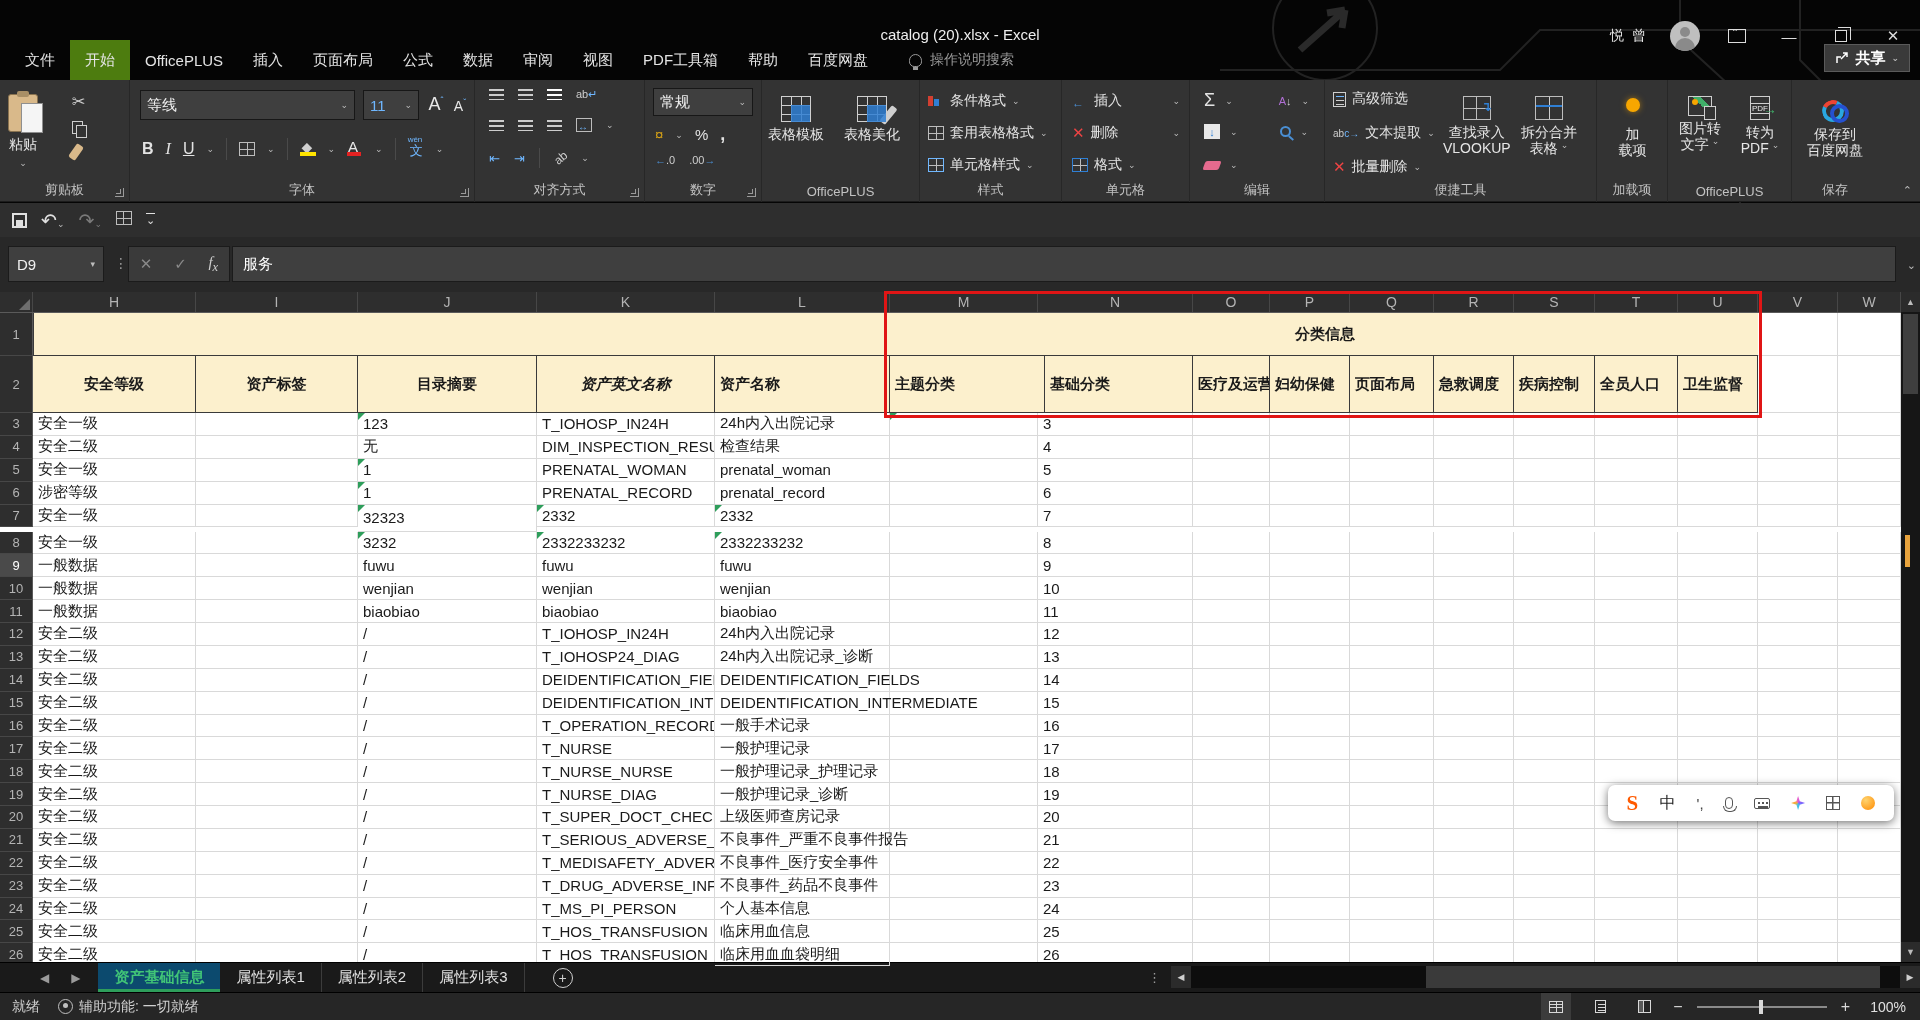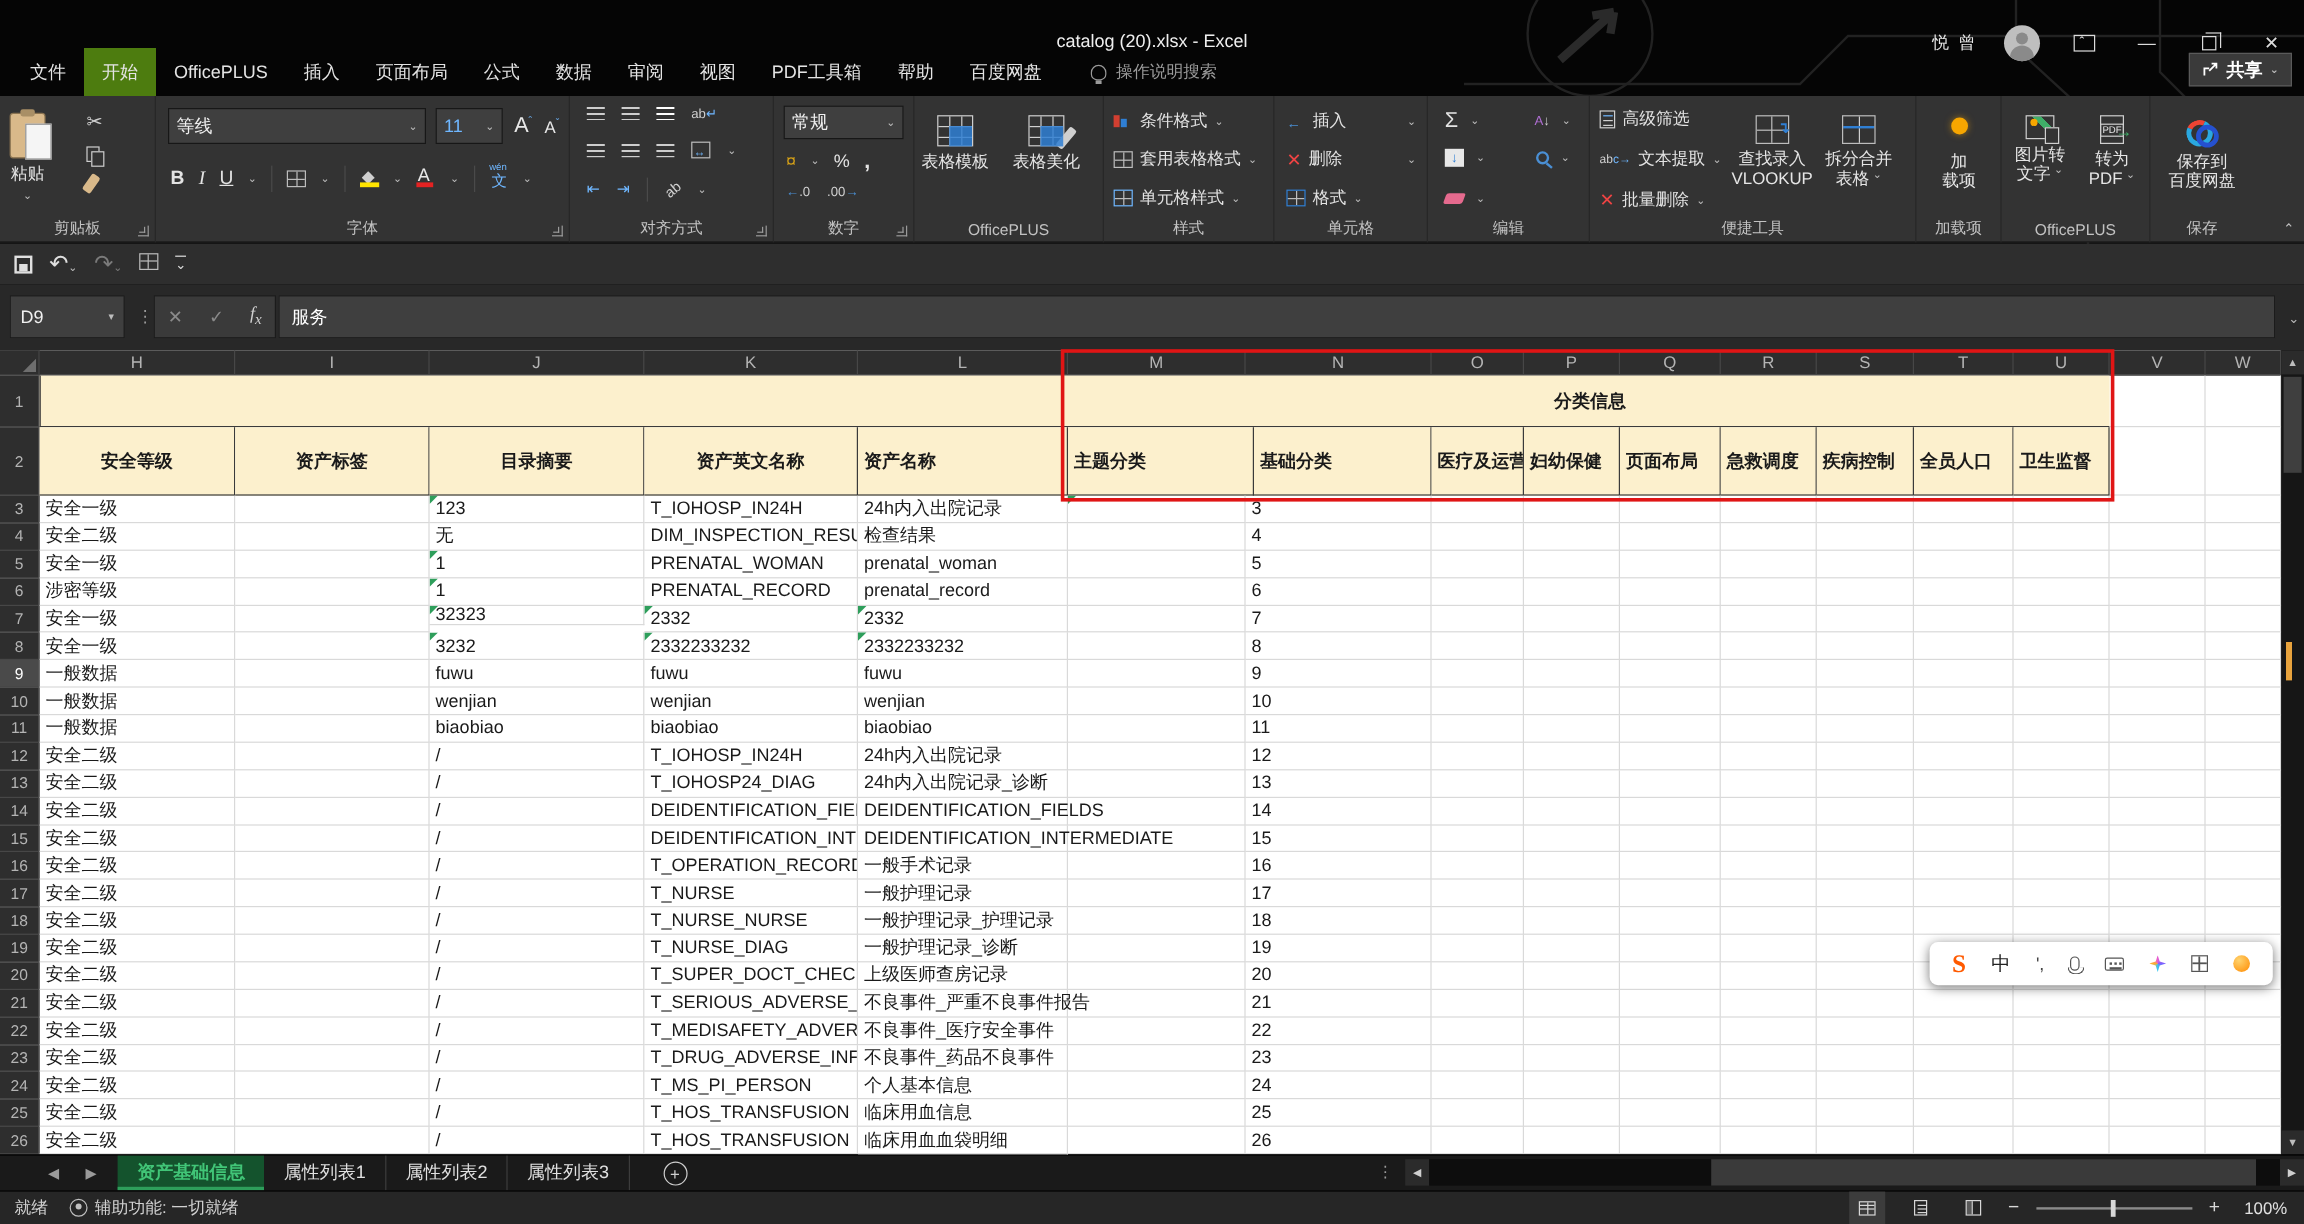--- a/index.html
+++ b/index.html
@@ -112,21 +112,21 @@
 .vscroll { position: absolute; left: 1901px; top: 292px; width: 19px; height: 670px; background: #161616; }
 .vs-arrow { position: absolute; left: 0; width: 19px; height: 20px; color: #bdbdbd; font-size: 9px; display: flex; align-items: center; justify-content: center; background: #2b2b2b; }
 .vs-thumb { position: absolute; left: 2px; top: 22px; width: 15px; height: 80px; background: #3f3f3f; }
 .vs-mark { position: absolute; left: 4px; top: 243px; width: 5px; height: 32px; background: #e8a33d; }
 
 
 .tabsbar { position: absolute; left: 0; top: 962px; width: 1920px; height: 30px; background: #1a1a1a; border-top: 1px solid #000;
   display: flex; align-items: stretch; }
 .tnav { display: flex; align-items: center; gap: 22px; padding: 0 18px 0 40px; color: #9a9a9a; font-size: 12px; }
 .stab { display: flex; align-items: center; padding: 0 16px; font-size: 15px; color: #e0e0e0; border-right: 1px solid #3c3c3c; position: relative; }
-.stab.active { color: #41c577; font-weight: bold; border-right: none; background: #14532d; }
+.stab.active { color: #41c577; font-weight: bold; border-right: none; background: #0c4a6e; }
 .stab.active::after { content: ""; position: absolute; left: 0; bottom: 0; width: 100%; height: 3px; background: #2e9e5b; }
 .addsheet { width: 20px; height: 20px; border: 1px solid #cfcfcf; border-radius: 50%; color: #cfcfcf; display: flex; align-items: center;
   justify-content: center; font-size: 14px; margin: auto 0 auto 28px; }
 .hscroll { position: absolute; right: 0; top: 962px; height: 30px; width: 772px; display: flex; align-items: center; }
 .hs-kebab { color: #9a9a9a; font-size: 13px; margin-right: 10px; }
 .hs-btn { width: 20px; height: 22px; background: #2b2b2b; color: #cfcfcf; font-size: 9px; display: flex; align-items: center; justify-content: center; }
 .hs-track { height: 22px; background: #0d0d0d; position: relative; flex: 1; }
 .hs-thumb { position: absolute; top: 0; height: 22px; background: #3a3a3a; }
 
 
@@ -542,21 +542,21 @@
             <span class="mergedtitle" style="left: 857px; width: 868px;">分类信息</span>
           </div>
           <div class="cell" style="width: 80px; height: 43px;"></div>
           <div class="cell" style="width: 63px; height: 43px;"></div>
         </div>
         <div class="grow">
           <div class="rowhdr" style="width: 33px; height: 57px;">2</div>
           <div class="cell cream hdrcell hdr-center" style="width: 163px; height: 57px;">安全等级</div>
           <div class="cell cream hdrcell hdr-center" style="width: 162px; height: 57px;">资产标签</div>
           <div class="cell cream hdrcell hdr-center" style="width: 179px; height: 57px;">目录摘要</div>
-          <div class="cell cream hdrcell hdr-center" style="width: 178px; height: 57px;">资产英文名称</div>
+          <div class="cell cream hdrcell hdr-center" style="width: 178px; height: 57px; font-style: italic;">资产英文名称</div>
           <div class="cell cream hdrcell" style="width: 175px; height: 57px;">资产名称</div>
           <div class="cell cream hdrcell" style="width: 155px; height: 57px;">主题分类</div>
           <div class="cell cream hdrcell" style="width: 148px; height: 57px;">基础分类</div>
           <div class="cell cream hdrcell" style="width: 77px; height: 57px;">医疗及运营</div>
           <div class="cell cream hdrcell" style="width: 80px; height: 57px;">妇幼保健</div>
           <div class="cell cream hdrcell" style="width: 84px; height: 57px;">页面布局</div>
           <div class="cell cream hdrcell" style="width: 80px; height: 57px;">急救调度</div>
           <div class="cell cream hdrcell" style="width: 81px; height: 57px;">疾病控制</div>
           <div class="cell cream hdrcell" style="width: 83px; height: 57px;">全员人口</div>
           <div class="cell cream hdrcell" style="width: 80px; height: 57px;">卫生监督</div>
@@ -636,21 +636,21 @@
           <div class="cell" style="width: 81px; height: 22.875px;"></div>
           <div class="cell" style="width: 83px; height: 22.875px;"></div>
           <div class="cell" style="width: 80px; height: 22.875px;"></div>
           <div class="cell" style="width: 80px; height: 22.875px;"></div>
           <div class="cell" style="width: 63px; height: 22.875px;"></div>
         </div>
         <div class="grow">
           <div class="rowhdr" style="width: 33px; height: 22.875px;">7</div>
           <div class="cell" style="width: 163px; height: 22.875px;">安全一级</div>
           <div class="cell" style="width: 162px; height: 22.875px;"></div>
-          <div class="cell gflag" style="width: 179px; height: 16px;">32323</div>
+          <div class="cell gflag" style="width: 179px; height: 27px;">32323</div>
           <div class="cell gflag" style="width: 178px; height: 22.875px;">2332</div>
           <div class="cell ovf gflag" style="width: 175px; height: 22.875px;">2332</div>
           <div class="cell" style="width: 148px; height: 22.875px;"></div>
           <div class="cell" style="width: 155px; height: 22.875px;">7</div>
           <div class="cell" style="width: 77px; height: 22.875px;"></div>
           <div class="cell" style="width: 80px; height: 22.875px;"></div>
           <div class="cell" style="width: 84px; height: 22.875px;"></div>
           <div class="cell" style="width: 80px; height: 22.875px;"></div>
           <div class="cell" style="width: 81px; height: 22.875px;"></div>
           <div class="cell" style="width: 83px; height: 22.875px;"></div>

